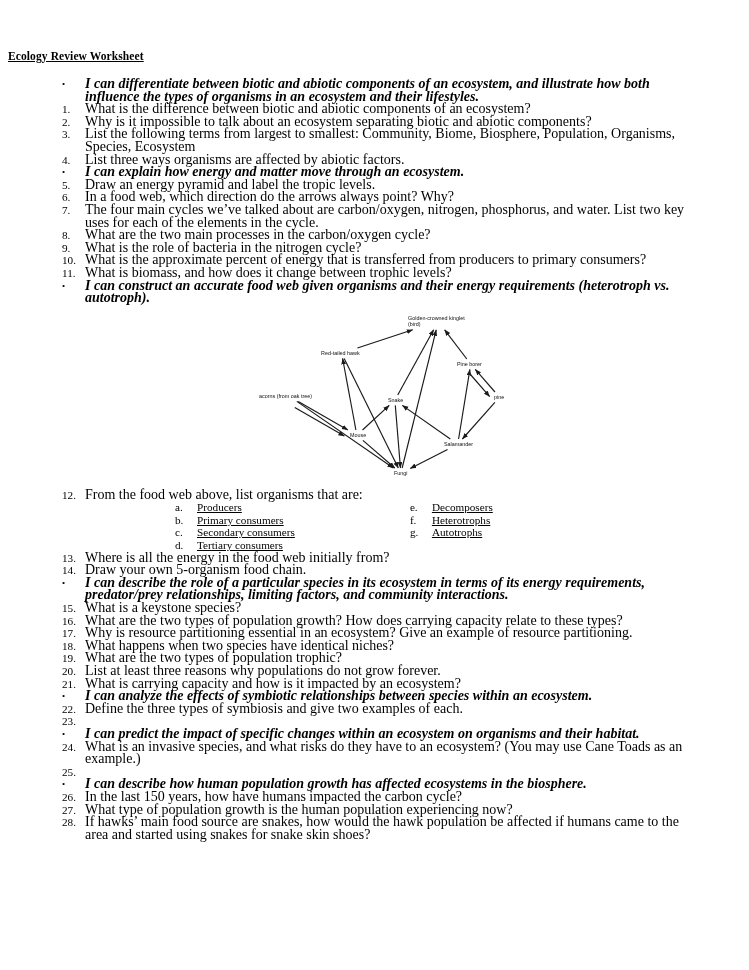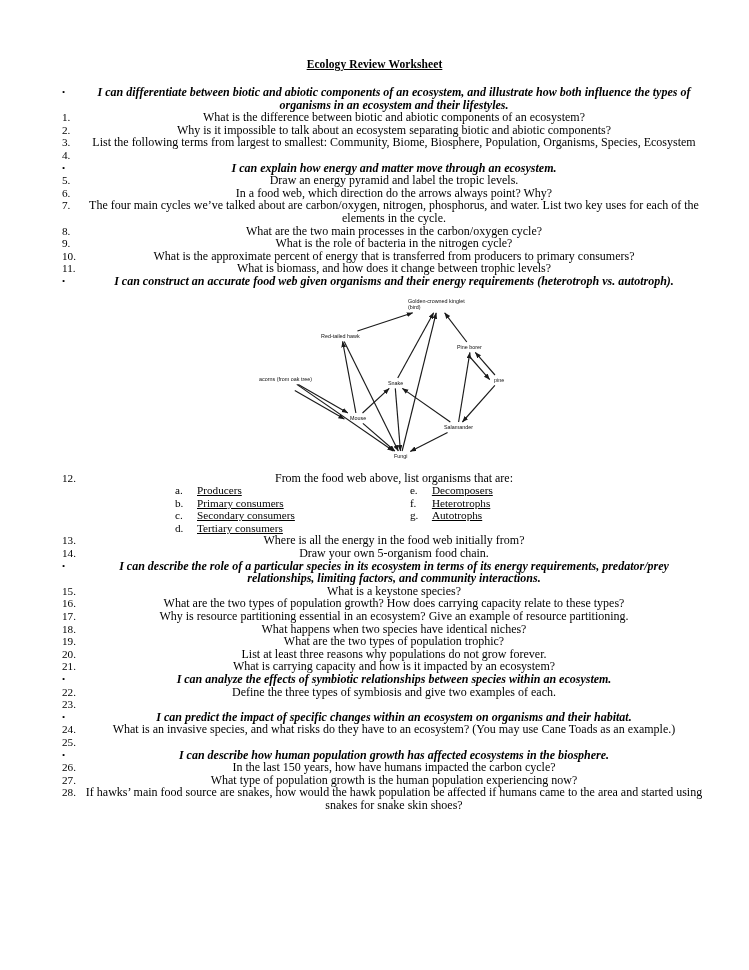--- a/index.html
+++ b/index.html
@@ -16,25 +16,24 @@
     overflow: hidden;
   }
   .page {
     position: relative;
     width: 749px;
     height: 970px;
     padding: 0;
     box-sizing: border-box;
   }
   .doc-title {
-    text-align: center;
     font-weight: bold;
     font-size: 11.5px;
     text-decoration: underline;
-    margin: 16px;
+    margin: 8px;
     padding-top: 42px;
     letter-spacing: .1px;
   }
   .content {
     margin-top: 16px;
     padding-left: 0;
   }
   .row {
     display: flex;
     align-items: flex-start;
@@ -51,23 +50,23 @@
     font-size: 11.2px;
     line-height: 12.6px;
   }
   .row.goal .marker {
     font-size: 9px;
     line-height: 12.6px;
   }
   .body-text {
     flex: 1;
     padding-right: 46px;
-    font-size: 12px;
-    line-height: 12.6px;
-    text-align: center;
+    font-size: 14px;
+    line-height: 12.6px;
+    text-align: left;
   }
   .row.goal .body-text {
     font-weight: bold;
     font-style: italic;
   }
   .sublist {
     display: flex;
     margin: 0;
     padding-left: 0;
   }
@@ -127,20 +126,21 @@
       <div class="row">
         <div class="marker">2.</div>
         <div class="body-text">Why is it impossible to talk about an ecosystem separating biotic and abiotic components?</div>
       </div>
       <div class="row">
         <div class="marker">3.</div>
         <div class="body-text">List the following terms from largest to smallest: Community, Biome, Biosphere, Population, Organisms, Species, Ecosystem</div>
       </div>
       <div class="row">
         <div class="marker">4.</div>
+        <div class="body-text">List three ways organisms are affected by abiotic factors.</div>
       </div>
       <div class="row goal">
         <div class="marker">•</div>
         <div class="body-text">I can explain how energy and matter move through an ecosystem.</div>
       </div>
       <div class="row">
         <div class="marker">5.</div>
         <div class="body-text">Draw an energy pyramid and label the tropic levels.</div>
       </div>
       <div class="row">

